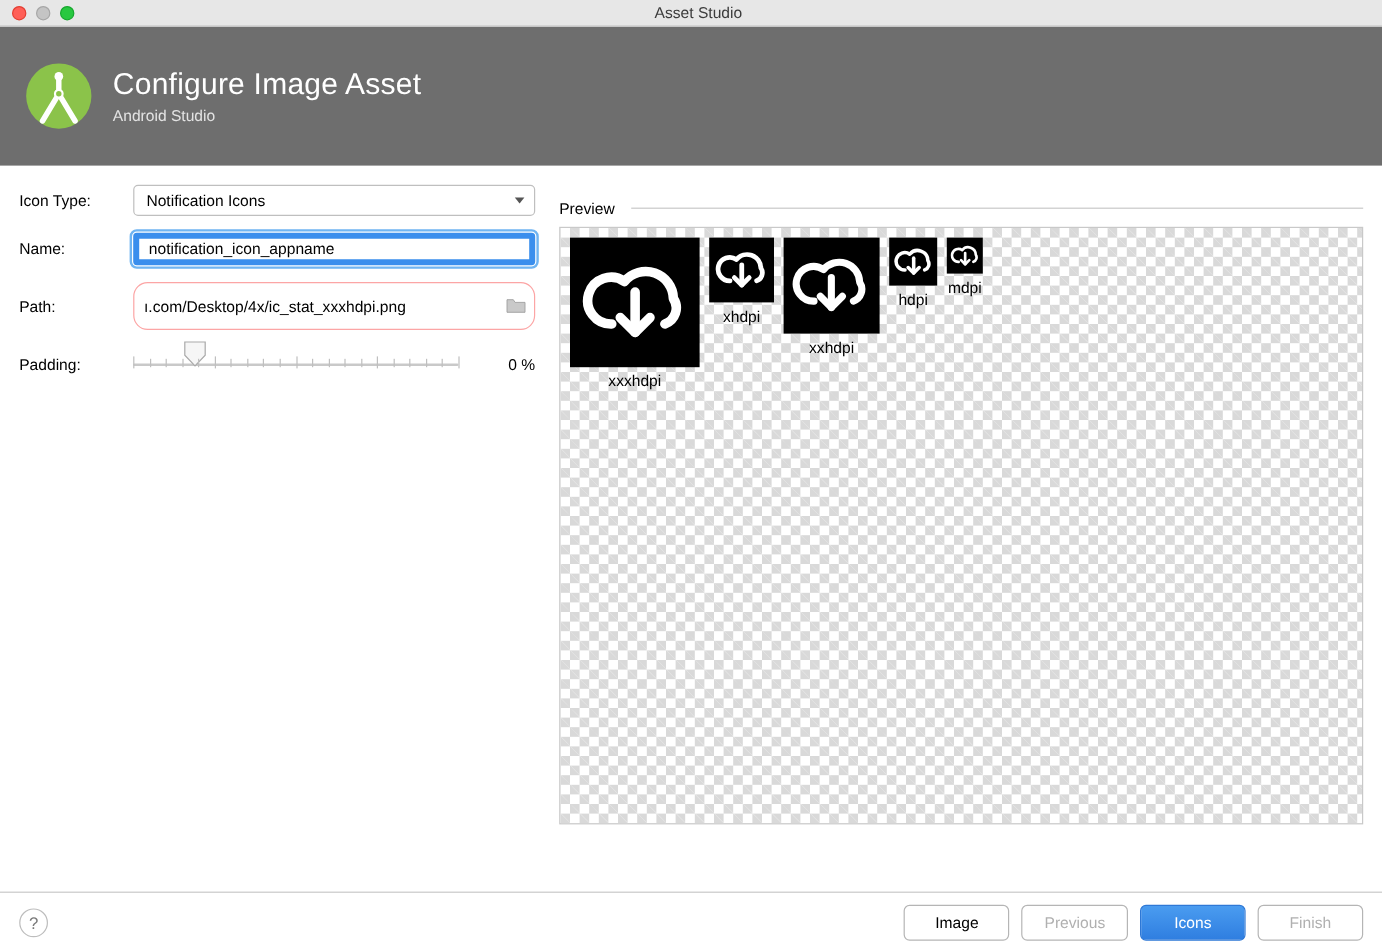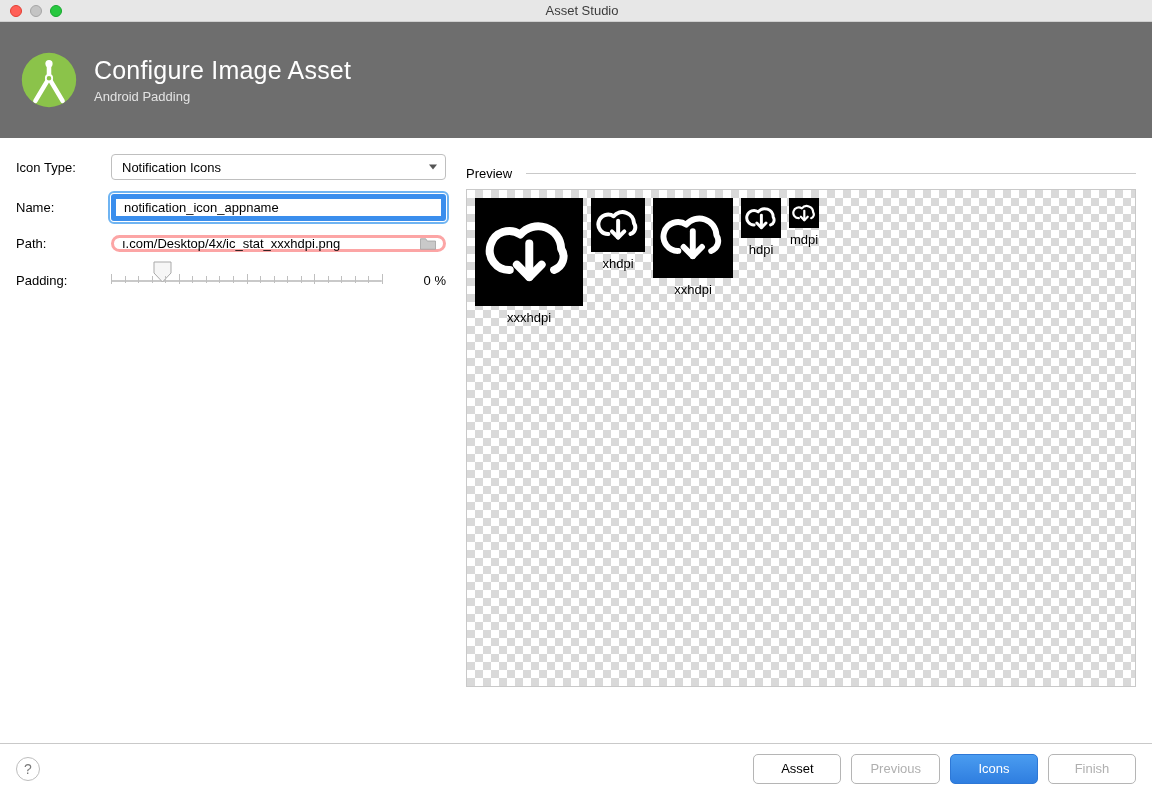--- a/index.html
+++ b/index.html
@@ -78,21 +78,21 @@
   .radio-group{display:flex;gap:20px;align-items:center;}
   .radio-wrap{display:flex;align-items:center;gap:6px;cursor:default;}
   .radio-outer{
     width:16px;height:16px;border-radius:50%;border:1px solid #9a9a9a;
     display:flex;align-items:center;justify-content:center;background:#fff;
   }
   .radio-outer.sel{border-color:var(--accent-blue);}
   .radio-dot{width:8px;height:8px;border-radius:50%;background:var(--accent-blue);}
 
   .path-box{
-    width:100%;height:17px;border:3px solid #fca5a5;border-radius:12px;
+    width:100%;height:40px;border:1px solid #fca5a5;border-radius:12px;
     display:flex;align-items:center;padding:0 6px 0 8px;position:relative;background:#fff;
   }
   .path-text{flex:1;overflow:hidden;white-space:nowrap;font-family:inherit;}
   .folder-icon{width:18px;height:14px;flex-shrink:0;margin-left:6px;}
   .folder-icon svg{width:100%;height:100%;display:block;}
 
   
   .slider-wrap{display:flex;align-items:center;gap:24px;width:100%;}
   .slider{flex:1;height:28px;position:relative;}
   .slider-track{position:absolute;left:0;right:0;top:50%;height:2px;background:#c9c9c9;border-radius:1px;}
@@ -166,21 +166,21 @@
       <circle cx="32" cy="14" r="4" fill="#fff"></circle>
 
       <path d="M32 17 L32 30" stroke="#fff" stroke-width="5" stroke-linecap="round"></path>
       <path d="M32 30 L17 55" stroke="#fff" stroke-width="5" stroke-linecap="round"></path>
       <path d="M32 30 L47 55" stroke="#fff" stroke-width="5" stroke-linecap="round"></path>
       <circle cx="32" cy="30" r="3.5" fill="#8bc34a" stroke="#fff" stroke-width="2"></circle>
     </svg>
   </div>
   <div class="header-texts">
     <h1>Configure Image Asset</h1>
-    <div class="sub">Android Padding</div>
+    <div class="sub">Android Studio</div>
   </div>
 </div>
 
 <div class="body-area">
 
   <div class="form-col">
 
     <div class="form-row">
       <div class="label">Icon Type:</div>
       <div class="field">
@@ -322,17 +322,17 @@
           </div>
         </div>
     </div>
   </div>
 
 </div>
 
 <div class="footer">
   <div class="help-circle">?</div>
   <div class="footer-spacer"></div>
-  <button class="btn">Asset</button>
+  <button class="btn">Image</button>
   <button class="btn disabled">Previous</button>
   <button class="btn primary">Icons</button>
   <button class="btn disabled">Finish</button>
 </div>
 
 </body></html>

